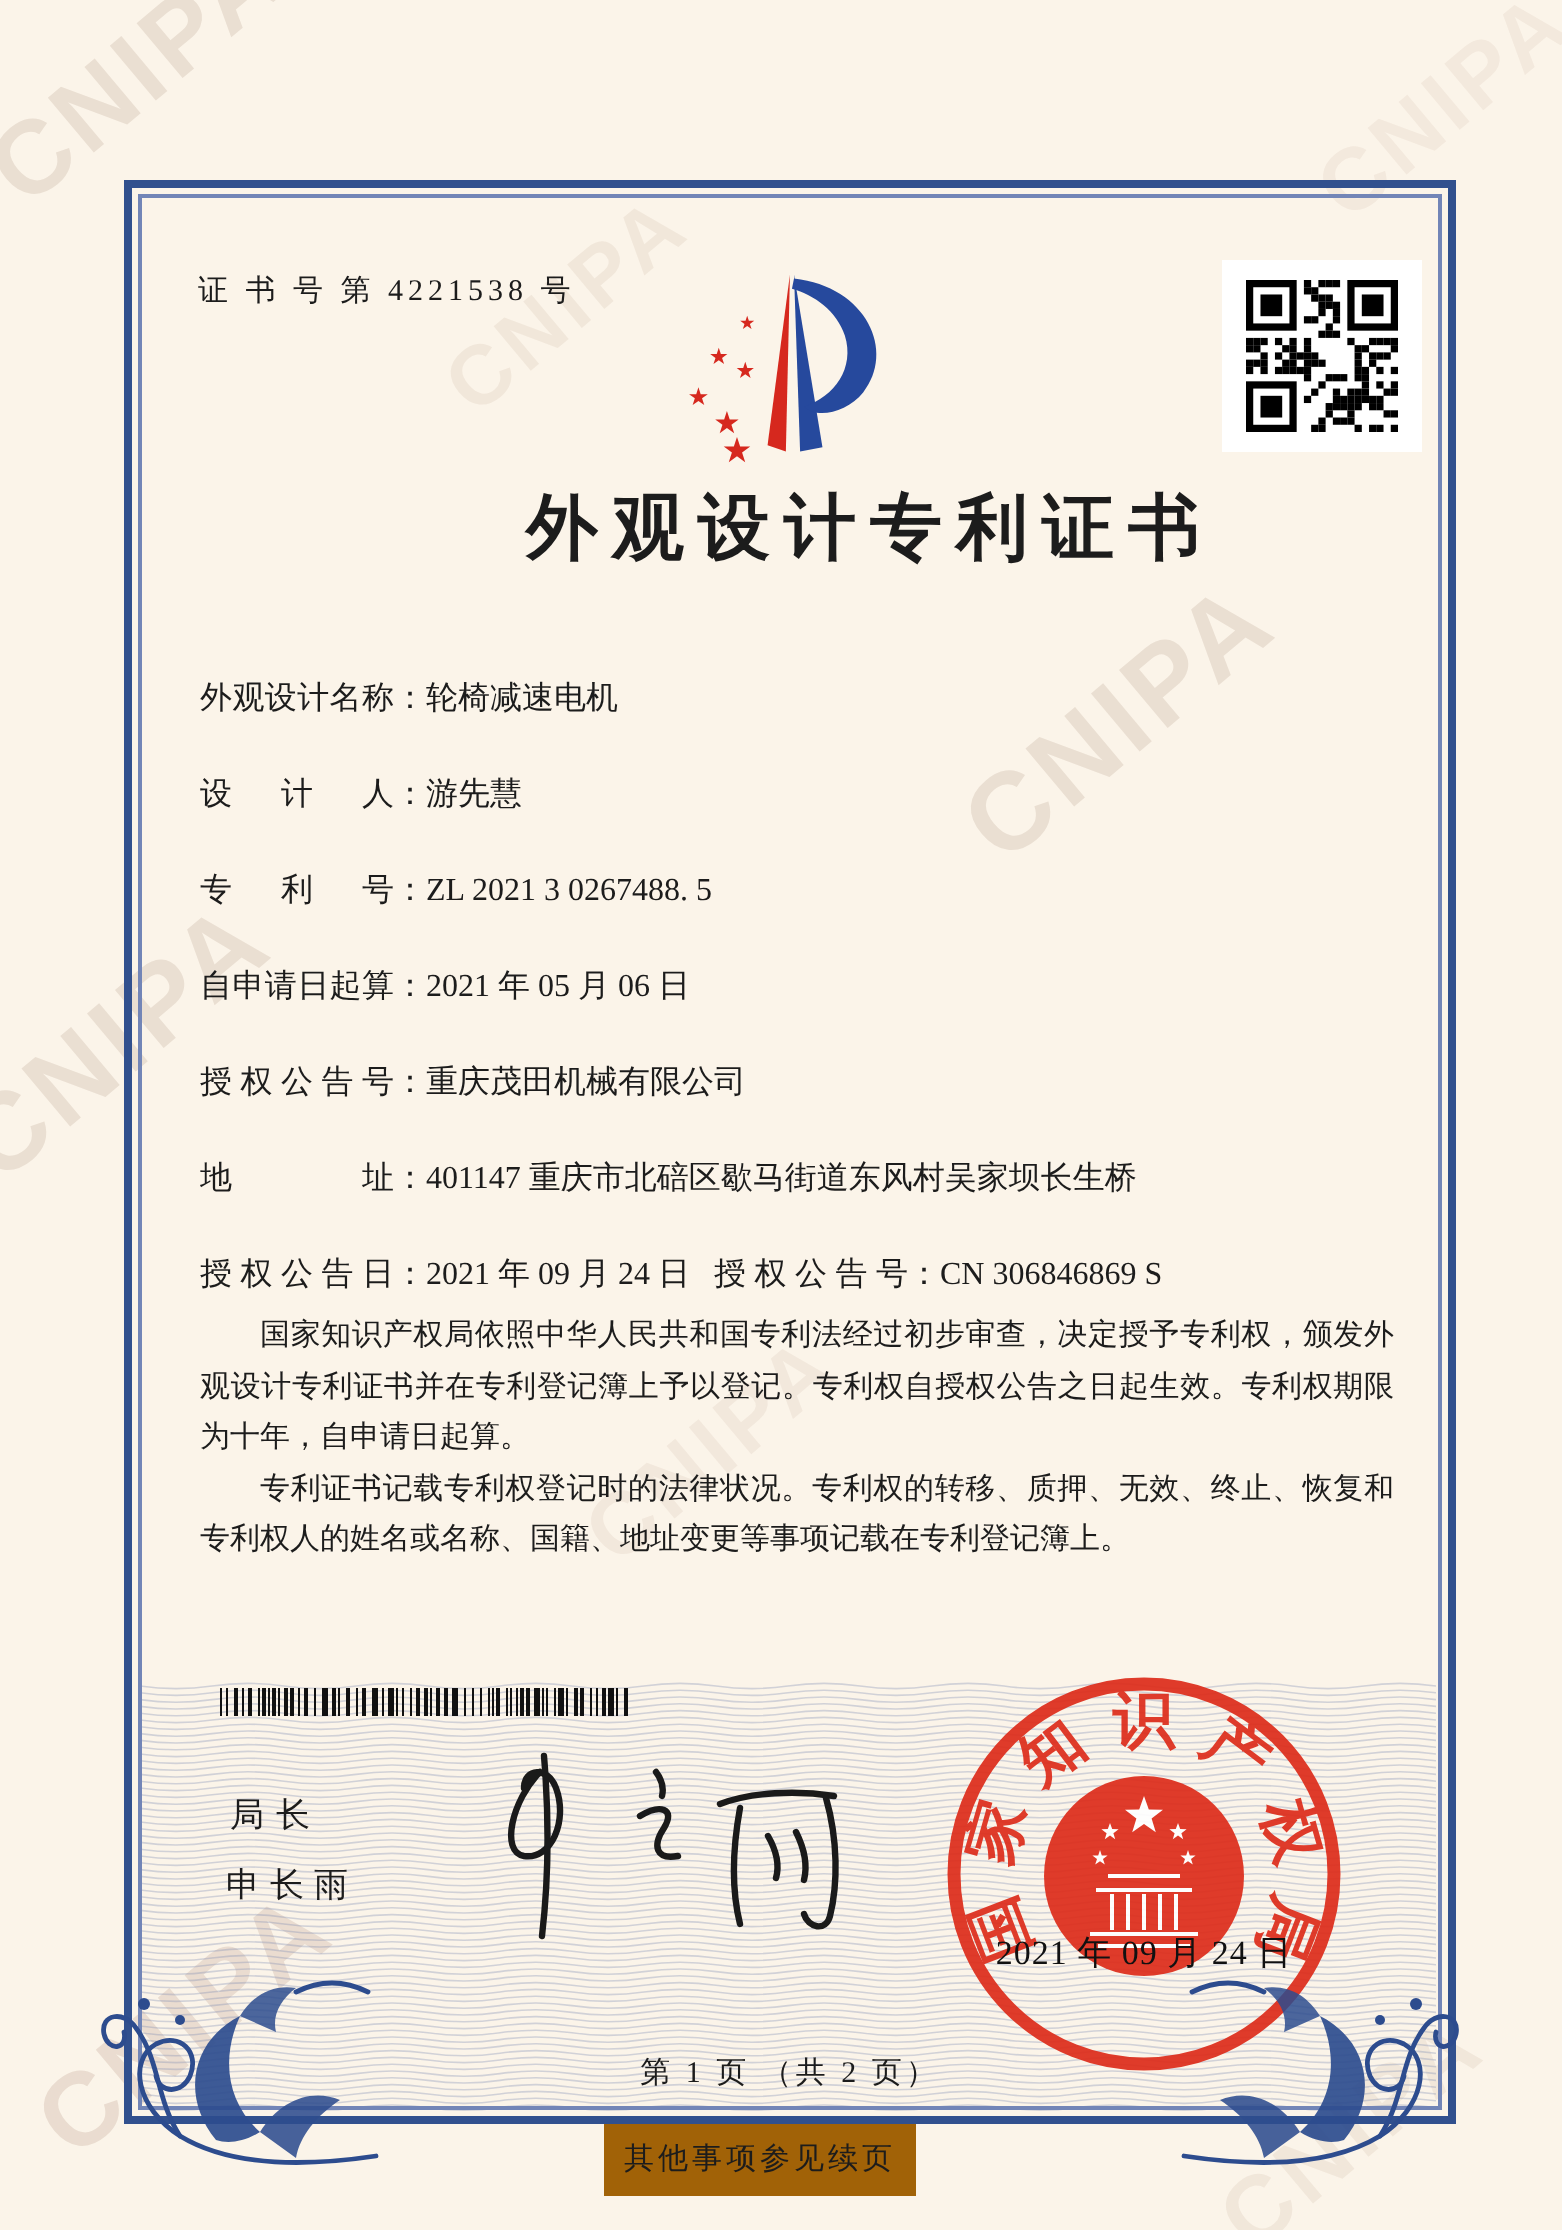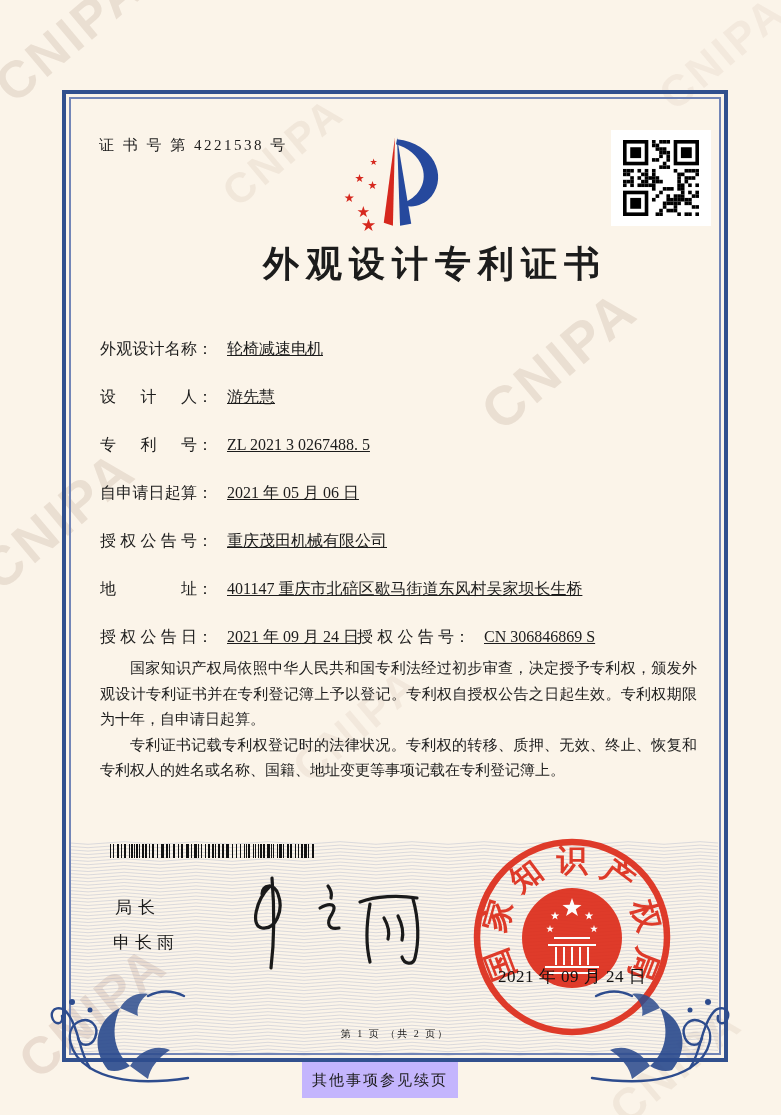--- a/index.html
+++ b/index.html
@@ -13,37 +13,37 @@
   #waves{position:absolute;left:70px;top:841px;z-index:1;}
   #cert-number{position:absolute;left:99px;top:136px;font-size:15px;letter-spacing:2.5px;z-index:3;}
   #logo{position:absolute;left:336px;top:131px;z-index:3;}
   #qr-box{position:absolute;left:611px;top:130px;width:100px;height:96px;background:#ffffff;z-index:3;}
   #qr{position:absolute;left:12px;top:10px;}
   #title{position:absolute;left:62px;top:240px;width:746px;text-align:center;font-size:36px;
          font-weight:bold;letter-spacing:7px;z-index:3;}
   .frow{position:absolute;left:100px;font-size:16px;z-index:3;white-space:nowrap;}
   .flabel{display:inline-block;width:97px;text-align:justify;text-align-last:justify;font-family:Liberation Mono, monospace;}
   .fcolon{display:inline-block;}
-  .fvalue{margin-left:14px;text-decoration:underline;}
+  .fvalue{margin-left:0;}
   .fpair2{position:absolute;left:257px;}
   #paragraphs{position:absolute;left:100px;top:656px;width:597px;font-size:15px;
               line-height:25.5px;text-align:justify;z-index:3;}
   #paragraphs p{margin:0;text-indent:2em;}
   #barcode{position:absolute;left:110px;top:844px;z-index:3;}
   #sig-title{position:absolute;left:115px;top:896px;font-family:"Liberation Sans",sans-serif;
              font-size:17px;letter-spacing:6px;z-index:3;}
   #sig-name{position:absolute;left:113px;top:931px;font-family:Liberation Serif, serif;
             font-size:17px;letter-spacing:5px;z-index:3;}
   #signature{position:absolute;left:232px;top:872px;z-index:3;}
   #seal{position:absolute;left:466px;top:836px;z-index:4;opacity:.92;}
   #seal-date{position:absolute;left:462px;top:965px;width:220px;text-align:center;font-size:17px;
              color:#111;z-index:5;letter-spacing:.5px;}
-  #page-num{position:absolute;left:62px;top:1027px;width:666px;text-align:center;font-size:10px;
+  #page-num{position:absolute;left:62px;top:1027px;width:666px;text-align:center;font-size:15px;
             letter-spacing:2px;z-index:3;}
-  #cont-box{position:absolute;left:302px;top:1062px;width:156px;height:36px;background:#c4b5fd;
+  #cont-box{position:absolute;left:302px;top:1062px;width:156px;height:36px;background:#a16207;
             z-index:3;text-align:center;line-height:36px;font-size:15px;letter-spacing:2px;}
   .ornament{position:absolute;z-index:6;}
   #orn-right{transform:scaleX(-1);}
 </style>
 </head>
 <body>
 <div id="page">
 
   <svg id="waves" width="648" height="216">
       <path d="M0,2.0 q18,2.6 36,0 t36,0 t36,0 t36,0 t36,0 t36,0 t36,0 t36,0 t36,0 t36,0 t36,0 t36,0 t36,0 t36,0 t36,0 t36,0 t36,0 t36,0" fill="none" stroke="rgba(125,140,180,0.33)" stroke-width="0.8"></path>

